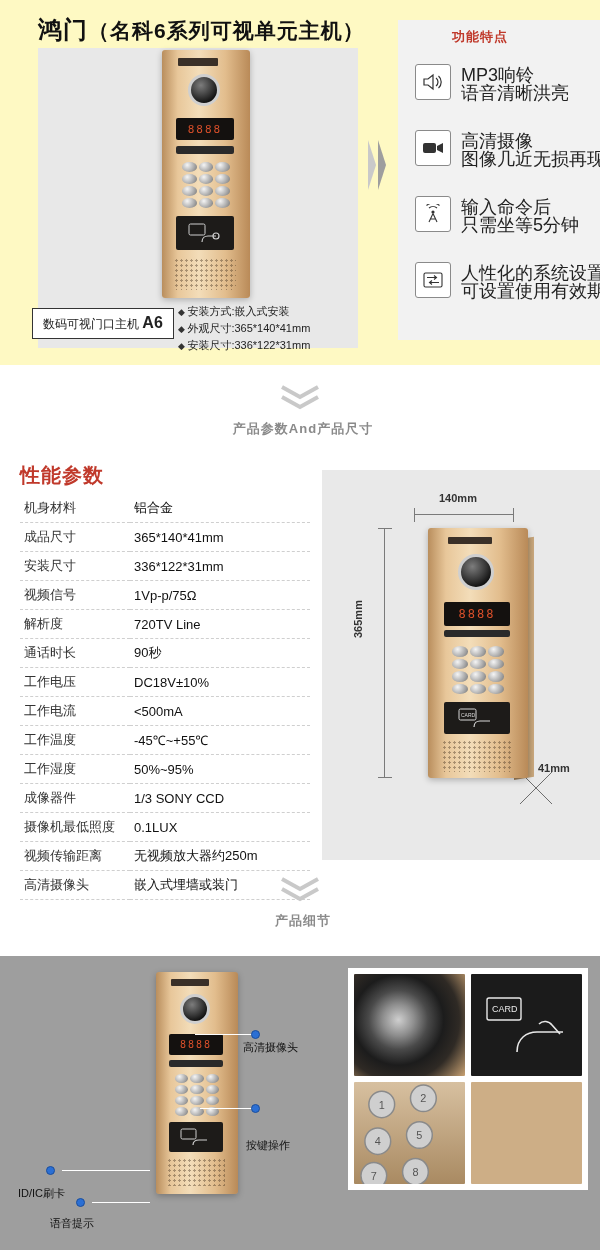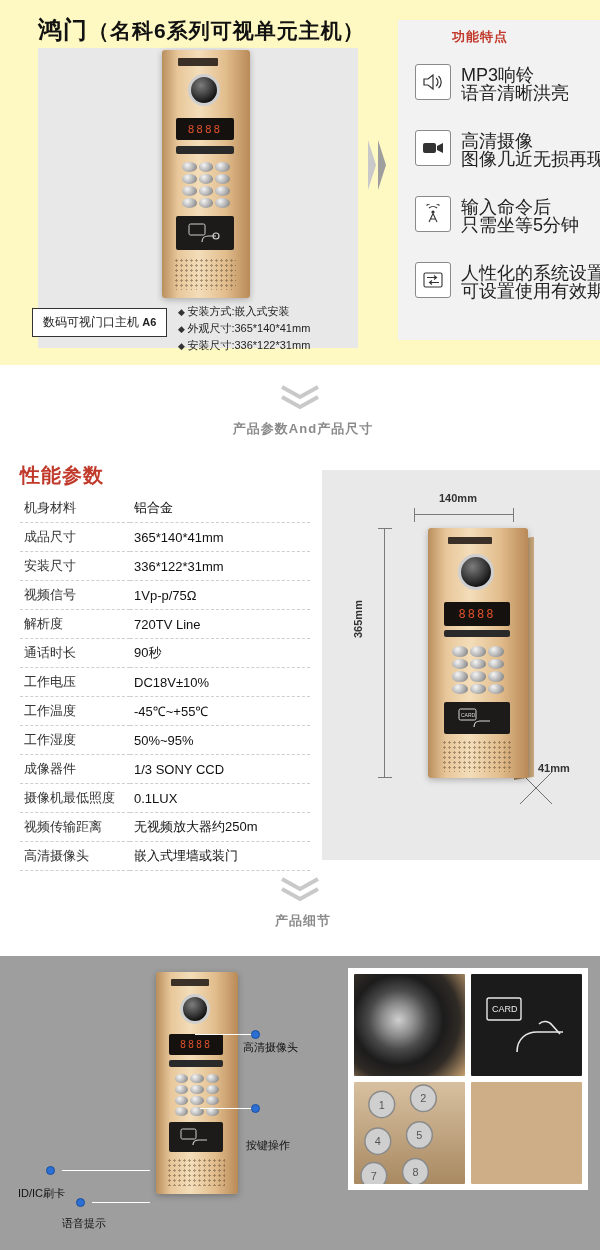--- a/index.html
+++ b/index.html
@@ -130,21 +130,21 @@
 
   
   .label-box {
     position:absolute; left:32px; top:308px;
     border:1px solid #333;
     padding:5px 10px;
     font-size:12px;
     background:#fff;
     white-space:nowrap;
   }
-  .label-box b { font-size:11px; }
+  .label-box b { font-size:16px; }
   .spec-list {
     position:absolute; left:178px; top:303px;
     font-size:11px; line-height:16px; color:#222;
   }
   .spec-list div::before {
     content:"◆ ";
     color:#333; font-size:9px;
   }
 
   
@@ -384,20 +384,24 @@
       </tr>
   <tr>
         <td class="k">通话时长</td>
         <td class="v">90秒</td>
       </tr>
   <tr>
         <td class="k">工作电压</td>
         <td class="v">DC18V±10%</td>
       </tr>
   <tr>
+        <td class="k">工作电流</td>
+        <td class="v">&lt;500mA</td>
+      </tr>
+  <tr>
         <td class="k">工作温度</td>
         <td class="v">-45℃~+55℃</td>
       </tr>
   <tr>
         <td class="k">工作湿度</td>
         <td class="v">50%~95%</td>
       </tr>
   <tr>
         <td class="k">成像器件</td>
         <td class="v">1/3 SONY CCD</td>
@@ -522,21 +526,21 @@
 <div class="callout-line" style="left:200px; top:1108px; width:52px;"></div>
 <div class="callout-dot" style="left:251px; top:1104px;"></div>
 <div class="callout-txt" style="left:246px; top:1138px;">按键操作</div>
 
 <div class="callout-line" style="left:62px; top:1170px; width:88px;"></div>
 <div class="callout-dot" style="left:46px; top:1166px;"></div>
 <div class="callout-txt" style="left:18px; top:1186px;">ID/IC刷卡</div>
 
 <div class="callout-line" style="left:92px; top:1202px; width:58px;"></div>
 <div class="callout-dot" style="left:76px; top:1198px;"></div>
-<div class="callout-txt" style="left:50px; top:1216px;margin-left:12px;">语音提示</div>
+<div class="callout-txt" style="left:50px; top:1216px;">语音提示</div>
 
 <div class="photo-grid">
   <div class="photo ph-cam"></div>
   <div class="photo ph-card">
     <svg width="92" height="70" viewBox="0 0 92 70">
       <rect x="6" y="8" width="34" height="22" rx="2" fill="none" stroke="#e8e8e8" stroke-width="1.4"></rect>
       <text x="11" y="22" font-size="9" fill="#e8e8e8" font-family="Liberation Sans, sans-serif">CARD</text>
       <path d="M36 62c0-14 10-20 20-20h26" fill="none" stroke="#e8e8e8" stroke-width="1.6"></path>
       <path d="M58 34c4-4 10-3 13 1l8 9" fill="none" stroke="#e8e8e8" stroke-width="1.6"></path>
     </svg>

